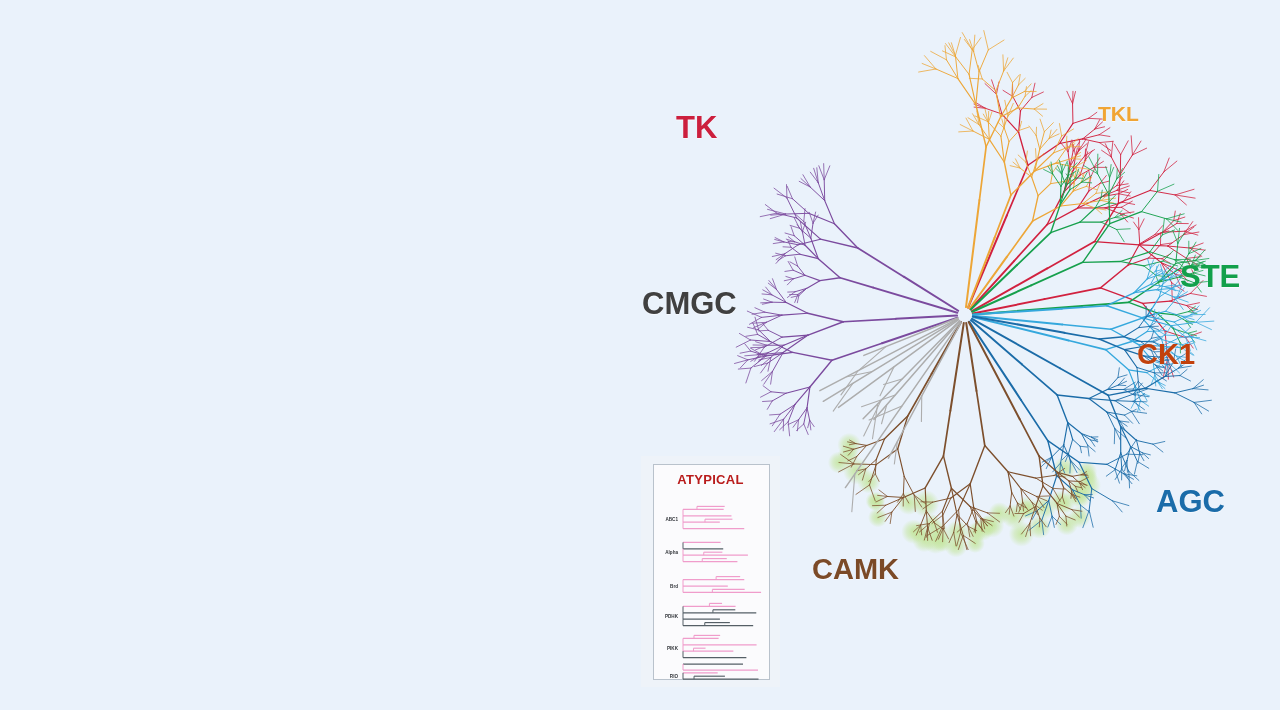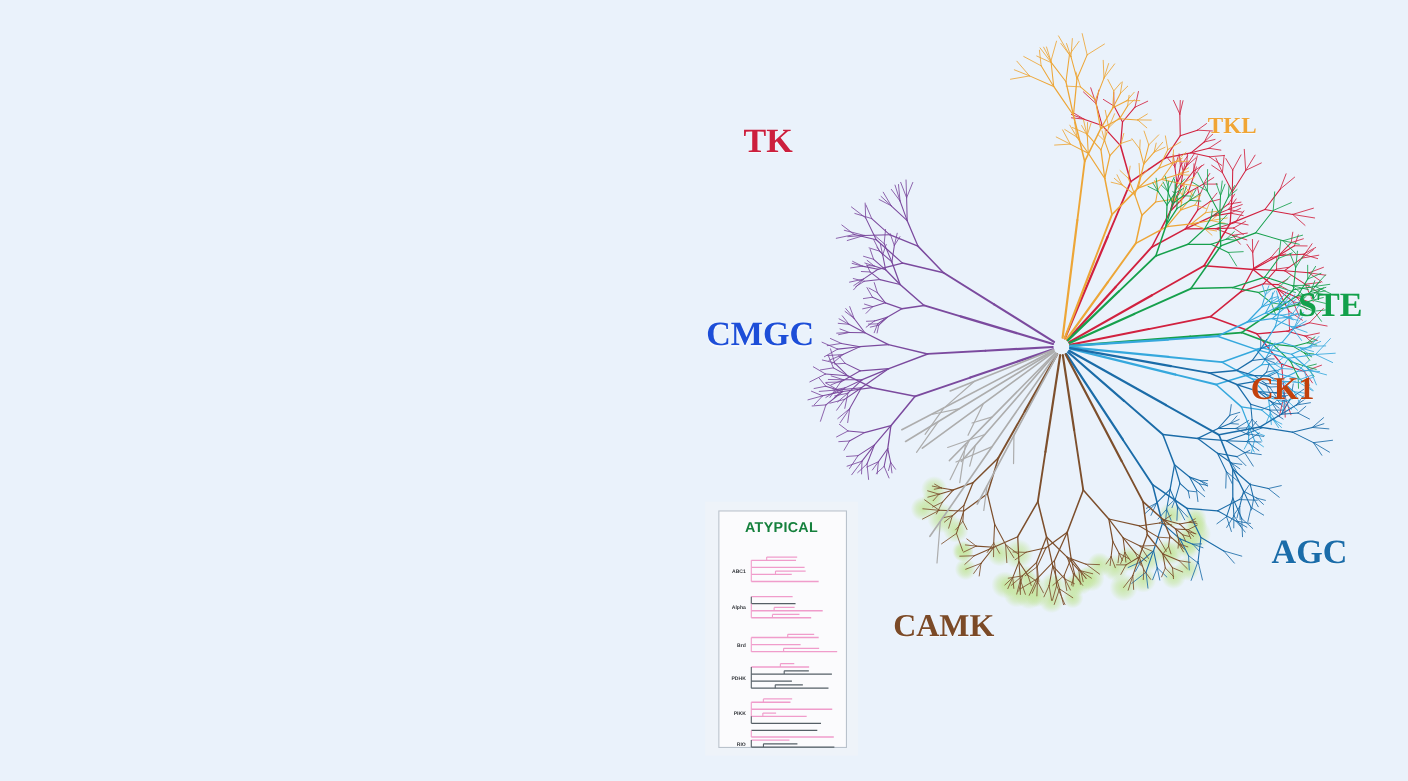--- a/index.html
+++ b/index.html
@@ -25,21 +25,21 @@
     color:#2a9ab5;
     white-space:pre-line;
   }
 
   
   #kinome{position:absolute;left:620px;top:0px;width:660px;height:710px;}
 
   
   .glabel{
     position:absolute;
-    font-family:Liberation Serif, serif;
+    font-family:Liberation Sans, sans-serif;
     font-weight:bold;
     letter-spacing:0px;
     white-space:nowrap;
     text-shadow:0 1px 0 rgba(255,255,255,.55);
   }
 
   
   #atypical{
     position:absolute;
     left:641px; top:456px;
@@ -56,21 +56,21 @@
     box-sizing:border-box;
   }
   #atypical .title{
     position:absolute;
     left:0; right:0; top:16px;
     text-align:center;
     font-family:"Liberation Sans", sans-serif;
     font-weight:bold;
     font-size:13px;
     letter-spacing:.3px;
-    color:#15803d;
+    color:#b91c1c;
   }
   #atypsvg{position:absolute;left:12px;top:8px;width:117px;height:216px;}
 </style>
 </head>
 <body>
 
 <div id="stage">
 
 
   <svg id="kinome" viewBox="0 0 660 710">
@@ -1419,21 +1419,21 @@
       </g>
   </svg>
 
   <div id="glabels">
       <div class="glabel" style="left: 676px; top: 110px; color: rgb(204, 31, 61); font-size: 31px;">TK</div>
       <div class="glabel" style="left: 1098px; top: 102px; color: rgb(240, 165, 53); font-size: 21px;">TKL</div>
       <div class="glabel" style="left: 1180px; top: 259px; color: rgb(18, 160, 75); font-size: 31px;">STE</div>
       <div class="glabel" style="left: 1137px; top: 338px; color: #c2410c; font-size: 29px;">CK1</div>
       <div class="glabel" style="left: 1156px; top: 484px; color: rgb(26, 108, 169); font-size: 31px;">AGC</div>
       <div class="glabel" style="left: 812px; top: 553px; color: rgb(123, 74, 39); font-size: 29px;">CAMK</div>
-      <div class="glabel" style="left: 642px; top: 286px; color: #1d4ed8; font-size: 31px;">CMGC</div>
+      <div class="glabel" style="left: 642px; top: 286px; color: #404040; font-size: 31px;">CMGC</div>
     </div>
 
   <div id="atypical">
     <div class="panel"></div>
     <svg id="atypsvg" viewBox="0 0 117 216">
         <text x="25" y="57" font-size="4.6" font-family="&quot;Liberation Sans&quot;, sans-serif" font-weight="bold" fill="#33363b" text-anchor="end">ABC1</text>
         <line x1="30" y1="45.4" x2="70.65812540364365" y2="45.4" stroke="#f09ccb" stroke-width="1.25"></line>
         <line x1="43.978632928793616" y1="42.4" x2="43.978632928793616" y2="45.4" stroke="#f09ccb" stroke-width="1"></line>
         <line x1="43.978632928793616" y1="42.4" x2="71.68884415351266" y2="42.4" stroke="#f09ccb" stroke-width="1.15"></line>
         <line x1="30" y1="51.8" x2="78.45551443773113" y2="51.8" stroke="#f09ccb" stroke-width="1.25"></line>

